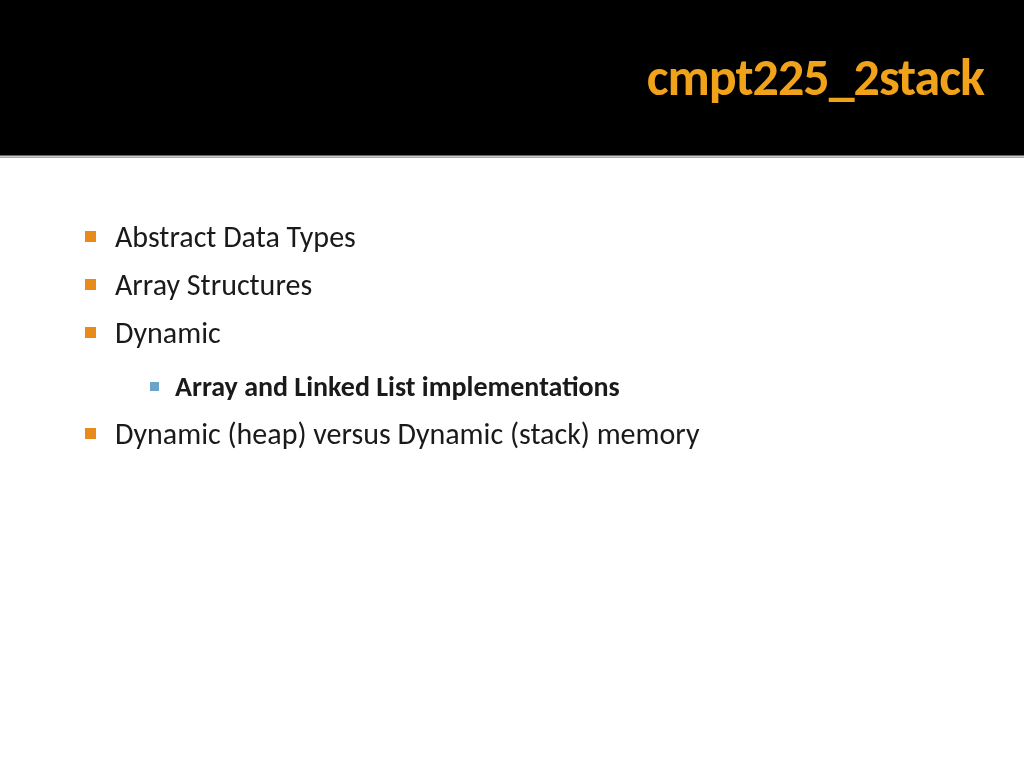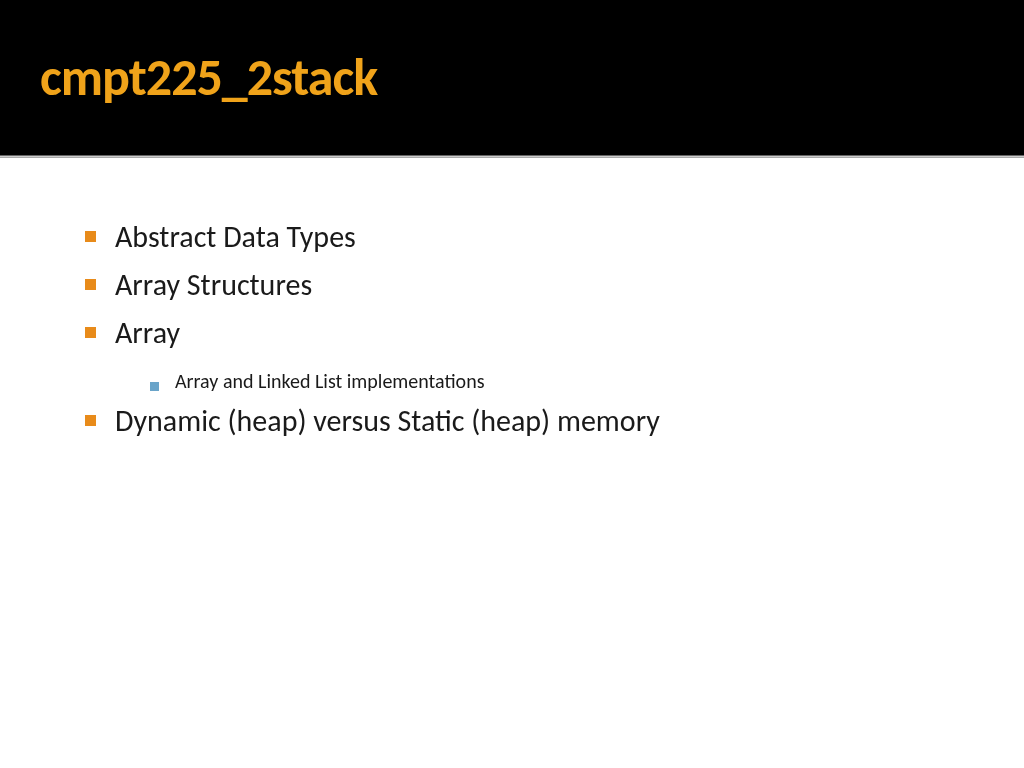--- a/index.html
+++ b/index.html
@@ -1,18 +1,19 @@
 <!DOCTYPE html>
 <html><head>
   <meta charset="utf-8">
   <style>
     * {
       margin: 0;
       padding: 0;
       box-sizing: border-box;
+      justify-content: flex-end;
     }
     body {
       width: 1024px;
       height: 768px;
       background: #ffffff;
       font-family: "Segoe UI", "Calibri", sans-serif;
       overflow: hidden;
     }
     .title-bar {
       background: #000000;
@@ -57,24 +58,24 @@
       background: #e88b1a;
     }
     .sub-list {
       list-style: none;
       margin-top: 8px;
       margin-left: 25px;
     }
     .sub-item {
       position: relative;
       padding-left: 35px;
-      font-size: 20px;
+      font-size: 28px;
       color: #1a1a1a;
       line-height: 1.6;
-      font-weight: 400;
+      font-weight: 700;
     }
     .sub-item::before {
       content: "";
       position: absolute;
       left: 10px;
       top: 17px;
       width: 9px;
       height: 9px;
       background: #6aa4c9;
     }
@@ -89,24 +90,24 @@
 
 <div class="content">
   <ul class="bullet-list">
     <li class="bullet-item">
       <span>Abstract Data Types</span>
     </li>
     <li class="bullet-item">
       <span>Array Structures</span>
     </li>
     <li class="bullet-item">
-      <span>Array</span>
+      <span>Dynamic</span>
       <ul class="sub-list">
         <li class="sub-item">
           <span>Array and Linked List implementations</span>
         </li>
       </ul>
     </li>
     <li class="bullet-item">
-      <span>Dynamic (heap) versus Static (heap) memory</span>
+      <span>Dynamic (heap) versus Dynamic (stack) memory</span>
     </li>
   </ul>
 </div>
 
 </body></html>

